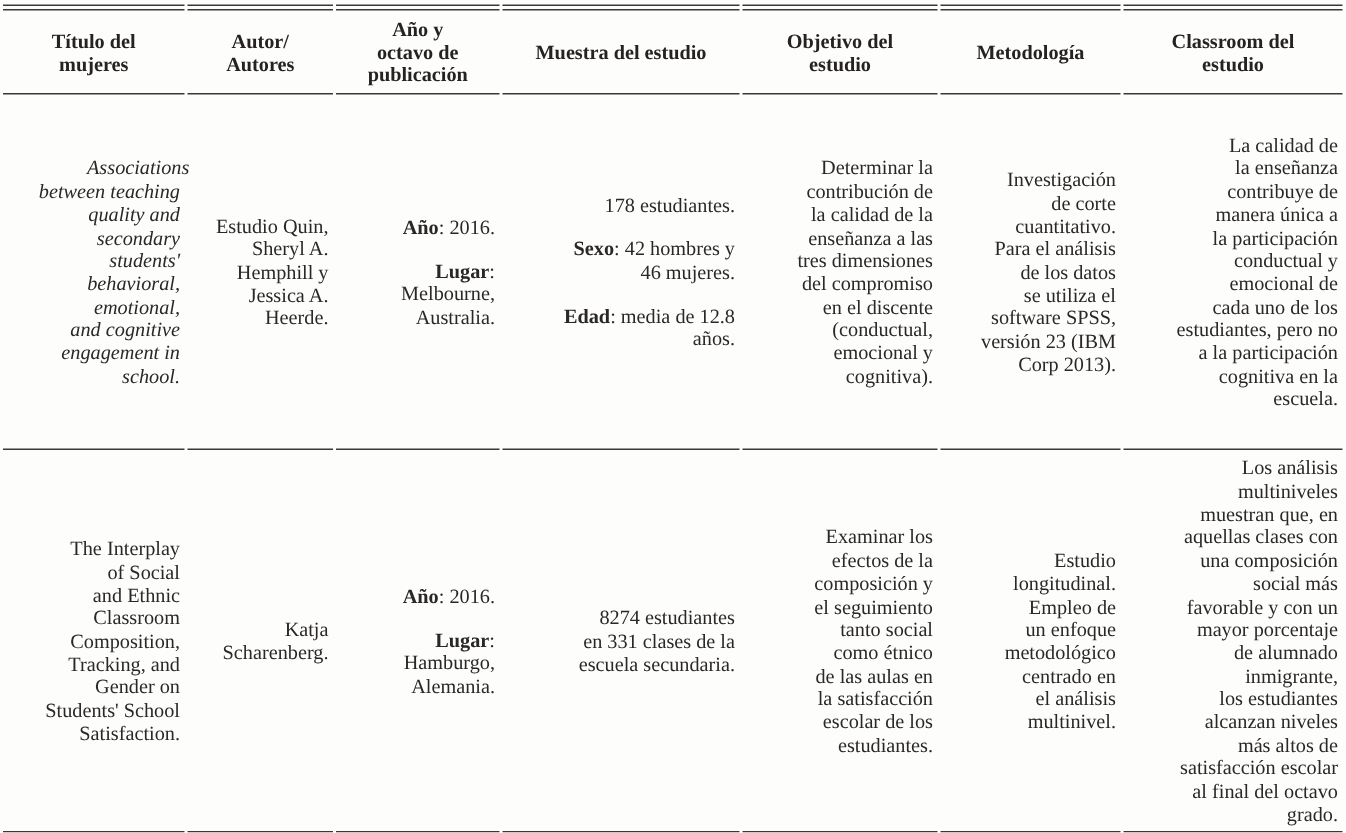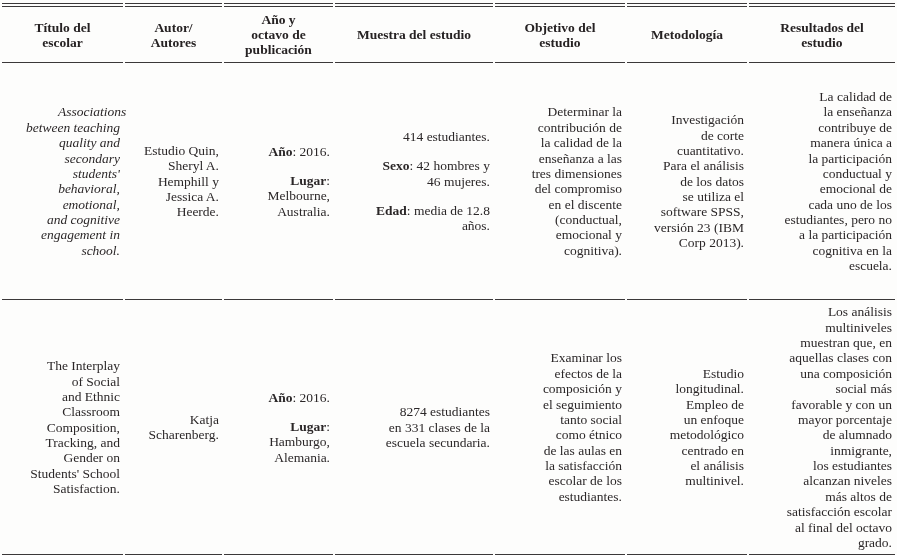--- a/index.html
+++ b/index.html
@@ -59,31 +59,31 @@
     <col style="width:97px">
     <col style="width:109px">
     <col style="width:158px">
     <col style="width:130px">
     <col style="width:120px">
     <col style="width:146px">
   </colgroup>
   <thead>
     <tr>
       <th>Título del
-escolar</th>
+mujeres</th>
       <th>Autor/
 Autores</th>
       <th>Año y
 octavo de
 publicación</th>
       <th>Muestra del estudio</th>
       <th>Objetivo del
 estudio</th>
       <th>Metodología</th>
-      <th>Resultados del
+      <th>Classroom del
 estudio</th>
     </tr>
   </thead>
   <tbody>
       <tr class="row-1">
         <td class="cell-title"><span class="italic">Associations
 between teaching
 quality and
 secondary
 students'
@@ -93,21 +93,21 @@
 engagement in
 school.</span></td>
         <td class="cell-authors">Estudio Quin,
 Sheryl A.
 Hemphill y
 Jessica A.
 Heerde.</td>
         <td class="cell-year"><p><strong>Año</strong>: 2016.</p><p><strong>Lugar</strong>:
 Melbourne,
 Australia.</p></td>
-        <td class="cell-sample"><p>414 estudiantes.</p><p><strong>Sexo</strong>: 42 hombres y
+        <td class="cell-sample"><p>178 estudiantes.</p><p><strong>Sexo</strong>: 42 hombres y
 46 mujeres.</p><p><strong>Edad</strong>: media de 12.8
 años.</p></td>
         <td class="cell-objective">Determinar la
 contribución de
 la calidad de la
 enseñanza a las
 tres dimensiones
 del compromiso
 en el discente
 (conductual,

